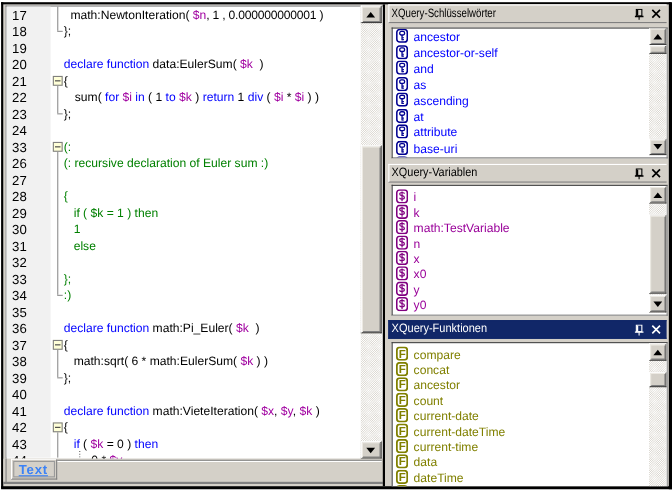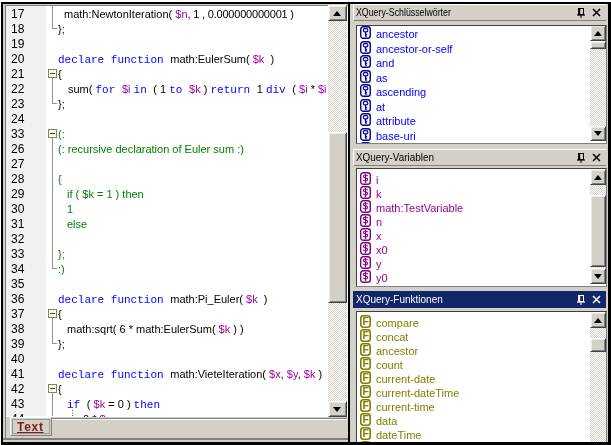--- a/index.html
+++ b/index.html
@@ -5,21 +5,21 @@
 * { margin:0; padding:0; box-sizing:border-box; }
 html,body { width:611px; height:445px; background:#fff; overflow:hidden; }
 body { position:relative; font-family:"Liberation Sans",sans-serif; font-size:11px; }
 .abs { position:absolute; }
 .frame { background:#000; }
 .client { background:#d4d0c8; }
 
 .gutter { background:#f1f1f1; }
 .num { position:absolute; left:11px; color:#000; line-height:15px; height:15px; font-size:12px; }
 .cl { position:absolute; white-space:pre; line-height:15px; height:15px; }
-.b { color:#0000ff;font-family:Liberation Mono, monospace; } .m { color:#a000a0; } .g { color:#008000; } .k { color:#000; }
+.b { color:#0000ff; } .m { color:#a000a0; } .g { color:#008000; } .k { color:#000; }
 .fold { position:absolute; width:9px; height:9px; background:#ffffd7; border:1px solid #808080; }
 .fold::after { content:""; position:absolute; left:1px; top:3px; width:5px; height:1px; background:#404040; }
 .fvl { position:absolute; width:1px; background:#909090; }
 .fhl { position:absolute; height:1px; background:#909090; }
 
 .sbtrack { background:#fff;
   background-image: linear-gradient(45deg,#d6d2ca 25%,transparent 25%,transparent 75%,#d6d2ca 75%),
                     linear-gradient(45deg,#d6d2ca 25%,transparent 25%,transparent 75%,#d6d2ca 75%);
   background-size:2px 2px; background-position:0 0,1px 1px; }
 .sbbtn { position:absolute; background:#d4d0c8; border:1px solid; border-color:#fff #404040 #404040 #fff; box-shadow: inset 1px 1px 0 #ece9e2, inset -1px -1px 0 #808080; }
@@ -70,21 +70,21 @@
     <div class="num" style="top:352px">40</div>
     <div class="num" style="top:367px">41</div>
     <div class="num" style="top:382px">42</div>
     <div class="num" style="top:397px">43</div>
     <div class="num" style="top:412px">44</div>
   </div>
 
 <div class="abs" id="code" style="left:0;top:0;width:328px;height:417px;overflow:hidden;">
     <div class="cl" style="left:64px;top:7px"><span class="k">math:NewtonIteration( </span><span class="m">$n</span><span class="k" style="letter-spacing:-0.2px">, 1 , 0.000000000001 )</span></div>
     <div class="cl" style="left:58px;top:22px"><span class="k">};</span></div>
-    <div class="cl" style="left:58px;top:52px"><span class="b">declare function </span><span class="k">math:EulerSum( </span><span class="m">$k</span><span class="k">&nbsp; )</span></div>
+    <div class="cl" style="left:58px;top:52px"><span class="b">declare function </span><span class="k">data:EulerSum( </span><span class="m">$k</span><span class="k">&nbsp; )</span></div>
     <div class="cl" style="left:58px;top:67px"><span class="k">{</span></div>
     <div class="cl" style="left:68px;top:82px"><span class="k">sum( </span><span class="b">for </span><span class="m">$i </span><span class="b">in </span><span class="k">( 1 </span><span class="b">to </span><span class="m">$k </span><span class="k">) </span><span class="b">return </span><span class="k">1 </span><span class="b">div </span><span class="k">( </span><span class="m">$i</span><span class="k"> * </span><span class="m">$i</span><span class="k"> ) )</span></div>
     <div class="cl" style="left:58px;top:97px"><span class="k">};</span></div>
     <div class="cl" style="left:58px;top:127px"><span class="g">(:</span></div>
     <div class="cl" style="left:58px;top:142px"><span class="g">(: recursive declaration of Euler sum :)</span></div>
     <div class="cl" style="left:58px;top:172px"><span class="g">{</span></div>
     <div class="cl" style="left:67px;top:187px"><span class="g">if ( $k = 1 ) then</span></div>
     <div class="cl" style="left:67px;top:202px"><span class="g">1</span></div>
     <div class="cl" style="left:67px;top:217px"><span class="g">else</span></div>
     <div class="cl" style="left:58px;top:247px"><span class="g">};</span></div>
@@ -121,21 +121,21 @@
 <div class="sbbtn" style="left:328px;top:401px;width:19px;height:16px;">
   <div class="arr" style="left:4px;top:5px;border-left:4px solid transparent;border-right:4px solid transparent;border-top:5px solid #000;"></div>
 </div>
 
 <div class="abs" style="left:3px;top:417px;width:345px;height:21px;background:#d4d0c8;"></div>
 <div class="abs" style="left:51px;top:418px;width:296px;height:1px;background:#808080;"></div>
 <div class="abs" style="left:51px;top:419px;width:296px;height:1px;background:#fff;"></div>
 <div class="abs" style="left:10px;top:417px;width:42px;height:19px;background:#d4d0c8;border-top:1px solid #fff;border-left:1px solid #fff;border-right:1px solid #808080;border-bottom:1px solid #808080;">
     <div style="position:absolute;left:1px;top:1px;right:1px;bottom:1px;border:1px solid #9a9a9a;"></div>
   </div>
-<div class="abs" style="left:17px;top:420px;font-weight:bold;color:#7f1d1d;font-size:12px;letter-spacing:0.7px;text-decoration:underline;">Text</div>
+<div class="abs" style="left:17px;top:420px;font-weight:bold;color:#3b82f6;font-size:12px;letter-spacing:0.7px;text-decoration:underline;">Text</div>
 <div class="abs" style="left:5px;top:417px;width:1px;height:22px;background:#808080;"></div>
 <div class="abs" style="left:3px;top:438px;width:345px;height:2px;background:#808080;"></div>
 
 <div class="abs frame" style="left:348px;top:4px;width:2px;height:438px;"></div>
 
 <div class="title" style="top:4px;"><span class="tt" style="transform:scaleX(0.80)">XQuery-Schlüsselwörter</span><svg style="position:absolute;left:223px;top:3px" width="26" height="12" viewBox="0 0 26 12">
       <g stroke="#000" fill="none">
         <rect x="1.5" y="0.5" width="5" height="6" stroke-width="1"></rect>
         <line x1="2.5" y1="1" x2="2.5" y2="6" stroke-width="1.4"></line>
         <line x1="0" y1="7" x2="8" y2="7" stroke-width="1.2"></line>

